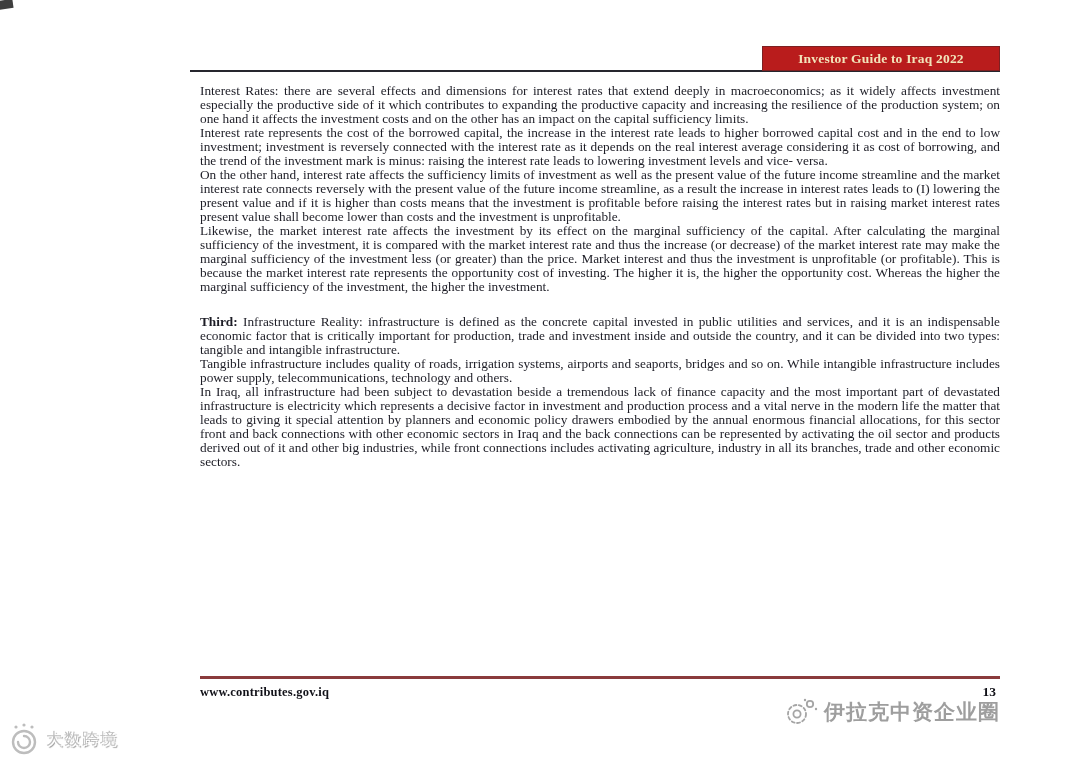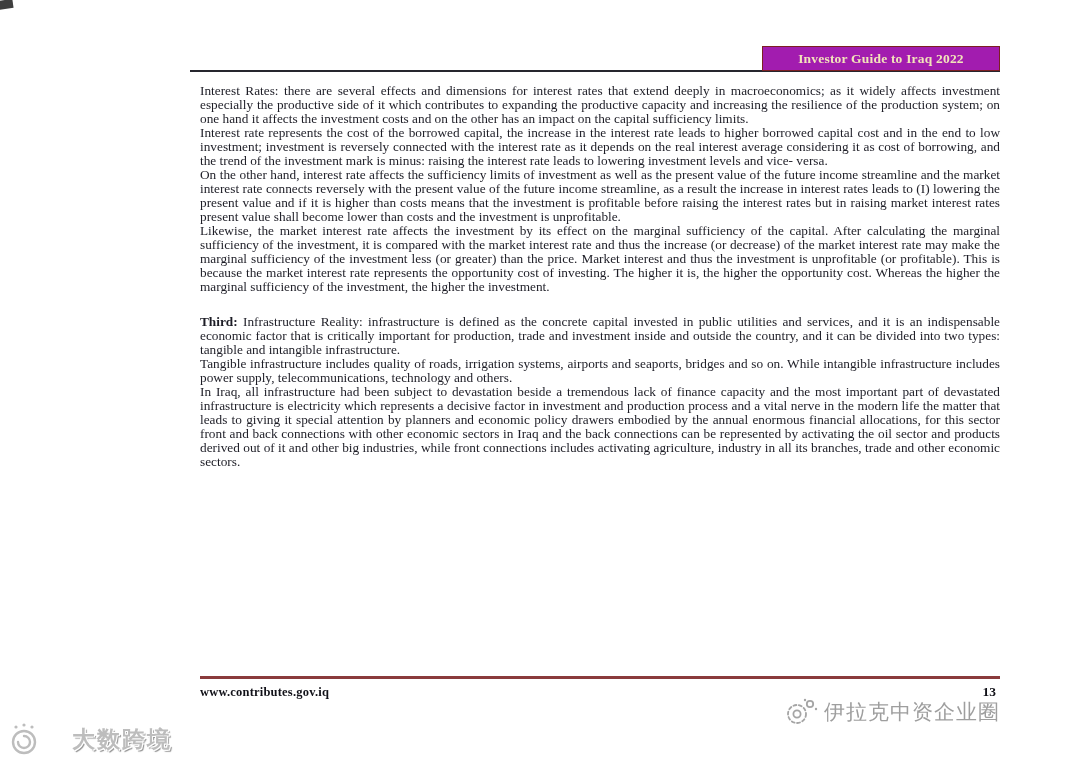--- a/index.html
+++ b/index.html
@@ -18,21 +18,21 @@
     opacity: 0.85;
   }
   .header-rule {
     position: absolute; left: 190px; top: 70px;
     width: 810px; height: 2px;
     background: #26262e;
   }
   .badge {
     position: absolute; left: 762px; top: 46px;
     width: 238px; height: 25px;
-    background: #a21caf;
+    background: #b91c1c;
     border: 1px solid #7c2022;
     box-sizing: border-box;
     color: #f2e4ba;
     font-weight: bold;
     font-size: 13.5px;
     display: flex; align-items: center; justify-content: center;
     letter-spacing: 0.2px;
     z-index: 2;
   }
   main.doc-body {
@@ -61,27 +61,26 @@
   .footer-page { font-size: 13.5px; padding-right: 4px; }
   .wm {
     position: absolute;
     display: flex; align-items: center;
     color: #a9a9a9;
     font-family: "DejaVu Sans", sans-serif;
     user-select: none;
   }
   .wm-left { left: 6px; top: 722px; gap: 4px; }
   .wm-left .wm-text {
-    font-size: 23px; font-weight: bold;
+    font-size: 16px; font-weight: normal;
     color: #bdbdbd;
     text-shadow: 1px 1px 0 #ffffff, -1px -1px 0 #ffffff, 1px -1px 0 #ffffff, -1px 1px 0 #ffffff, 2px 2px 1px #8f8f8f;
     letter-spacing: 2px;
-    margin-left: 26px;
   }
-  .wm-right { left: 784px; top: 697px; gap: 6px; }
+  .wm-right { left: 784px; top: 697px; gap: 6px; font-weight: bold; }
   .wm-right .wm-text {
     font-size: 21px;
     color: #9e9e9e;
     letter-spacing: 1px;
   }
   .wm svg { display: block; }
 </style>
 </head>
 <body>
 

